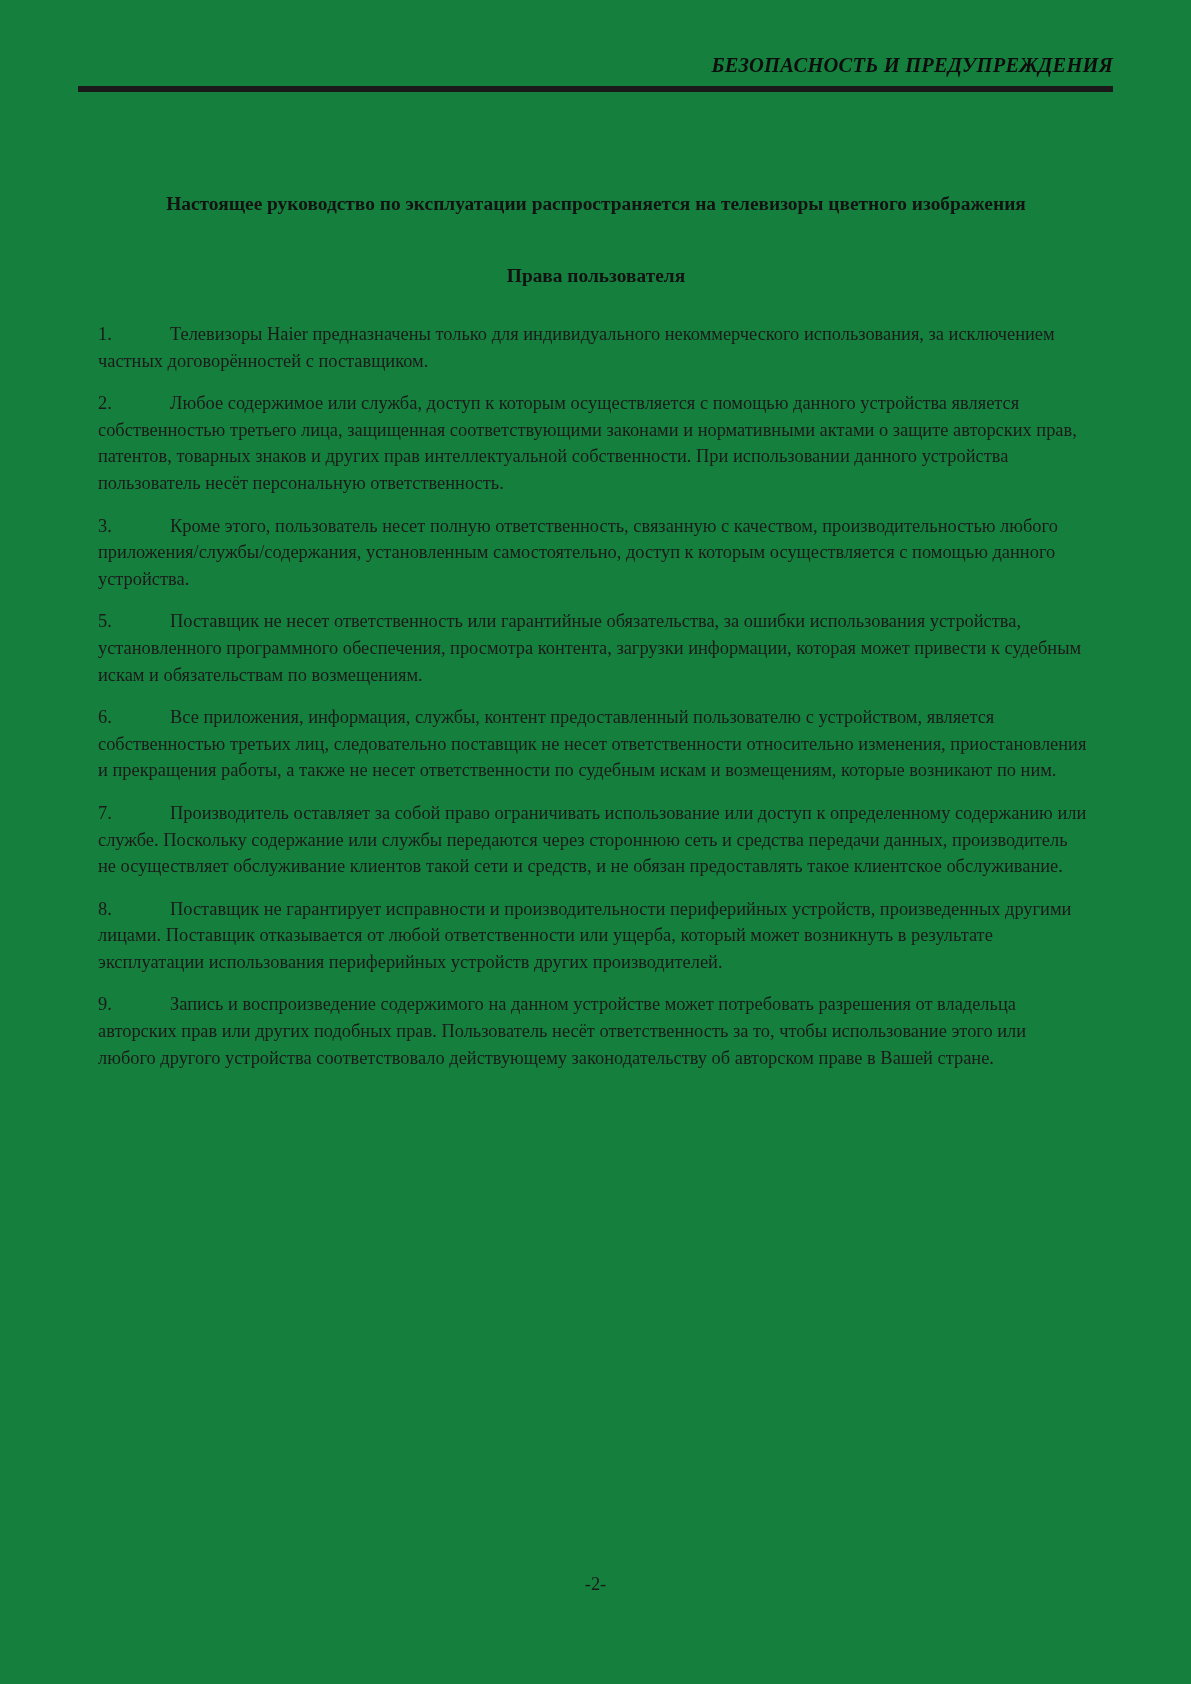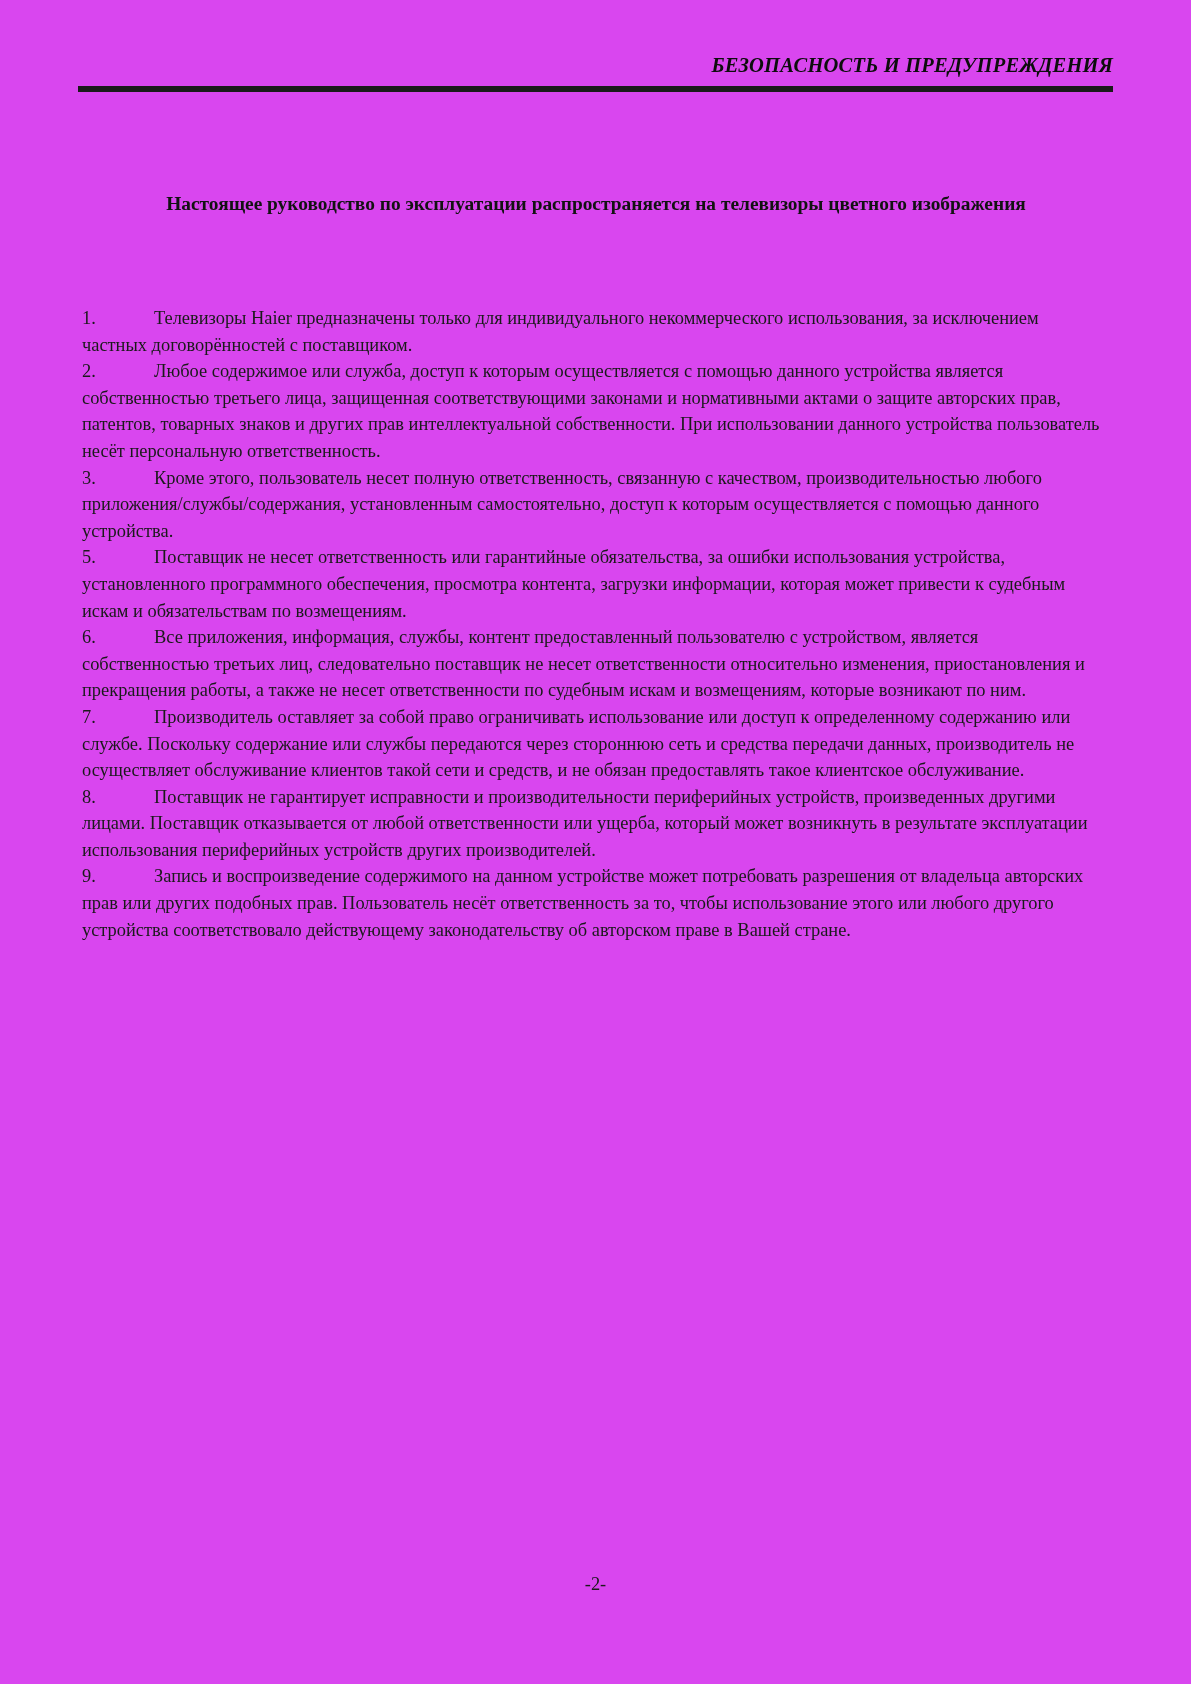--- a/index.html
+++ b/index.html
@@ -10,21 +10,21 @@
   }
   body {
     font-family: "Liberation Serif", "DejaVu Serif", serif;
     color: #1a1a1a;
   }
   .page {
     position: relative;
     width: 1191px;
     height: 1684px;
     margin: 0 auto;
-    background: #d946ef;
+    background: #15803d;
     box-sizing: border-box;
     overflow: hidden;
   }
 
   
   .running-header {
     position: absolute;
     left: 78px;
     right: 78px;
     top: 52px;
@@ -87,21 +87,21 @@
     left: 82px;
     width: 1022px;
     top: 305px;
     font-size: 18.4px;
     line-height: 26.6px;
     color: #1a1a1a;
     text-align: left;
   }
   .rights-item {
     display: block;
-    margin: 0;
+    margin: 16px;
     padding: 0;
     text-indent: 0;
   }
   .rights-item .num {
     display: inline-block;
     width: 72px;
     vertical-align: top;
   }
   .rights-item .body {
     display: inline;
@@ -128,20 +128,21 @@
 
   <div class="running-header">
     <span class="running-header-title">БЕЗОПАСНОСТЬ И ПРЕДУПРЕЖДЕНИЯ</span>
   </div>
   <div class="header-rule"></div>
 
   <div class="intro">
     <span class="intro-line">Настоящее руководство по эксплуатации распространяется на телевизоры цветного изображения</span>
   </div>
 
+  <div class="section-heading">Права пользователя</div>
 
   <div class="rights-list">
     <p class="rights-item">
       <span class="num">1.</span><span class="body">Телевизоры Haier предназначены только для индивидуального некоммерческого использования, за исключением частных договорённостей с поставщиком.</span>
     </p>
     <p class="rights-item">
       <span class="num">2.</span><span class="body">Любое содержимое или служба, доступ к которым осуществляется с помощью данного устройства является собственностью третьего лица, защищенная соответствующими законами и нормативными актами о защите авторских прав, патентов, товарных знаков и других прав интеллектуальной собственности. При использовании данного устройства пользователь несёт персональную ответственность.</span>
     </p>
     <p class="rights-item">
       <span class="num">3.</span><span class="body">Кроме этого, пользователь несет полную ответственность, связанную с качеством, производительностью любого приложения/службы/содержания, установленным самостоятельно, доступ к которым осуществляется с помощью данного устройства.</span>

